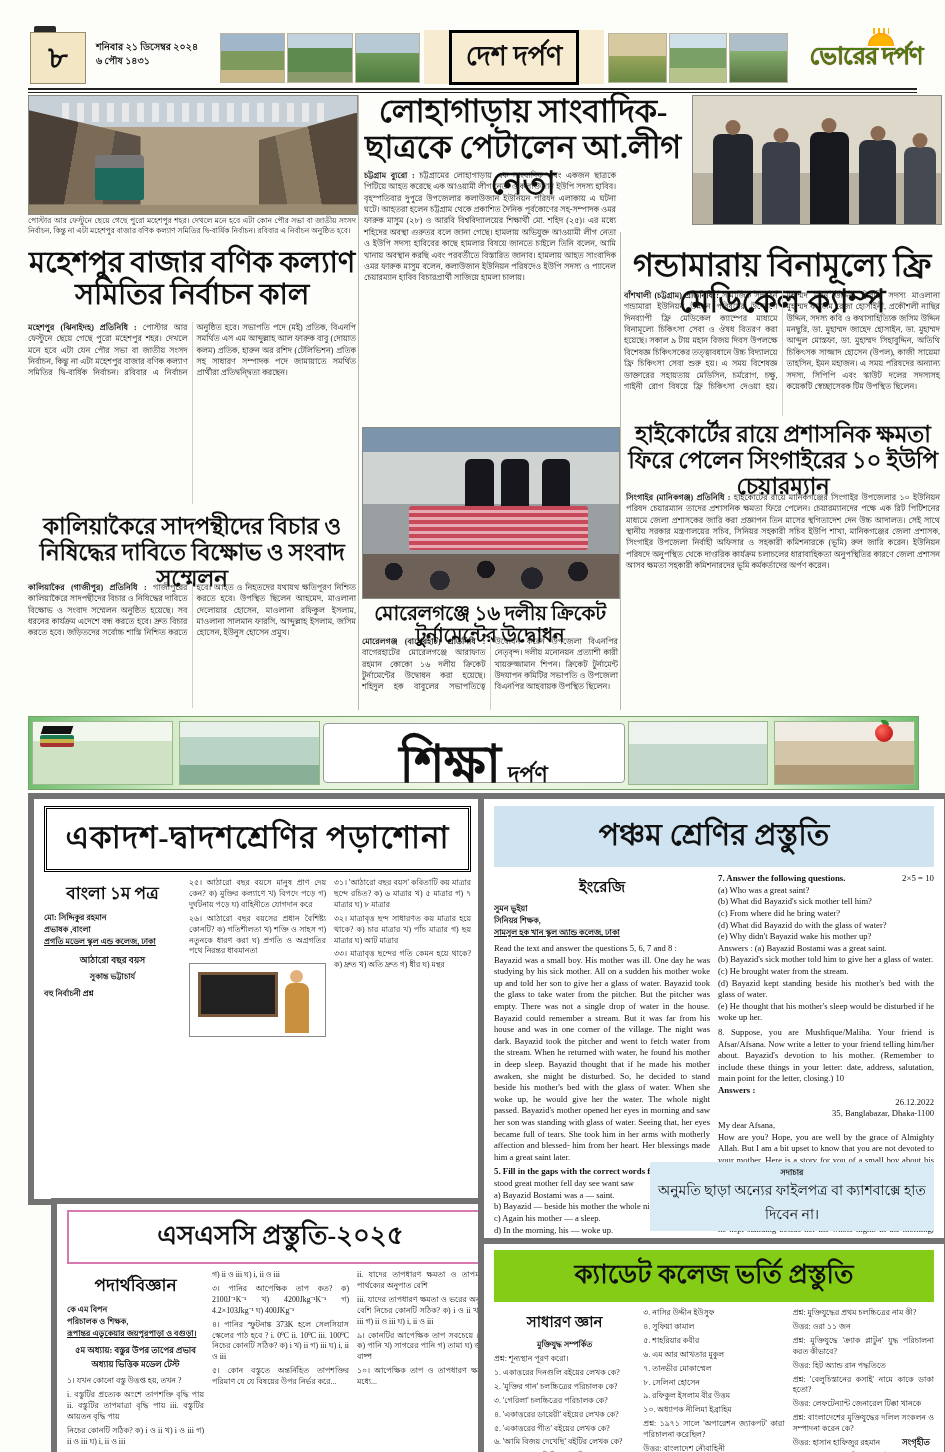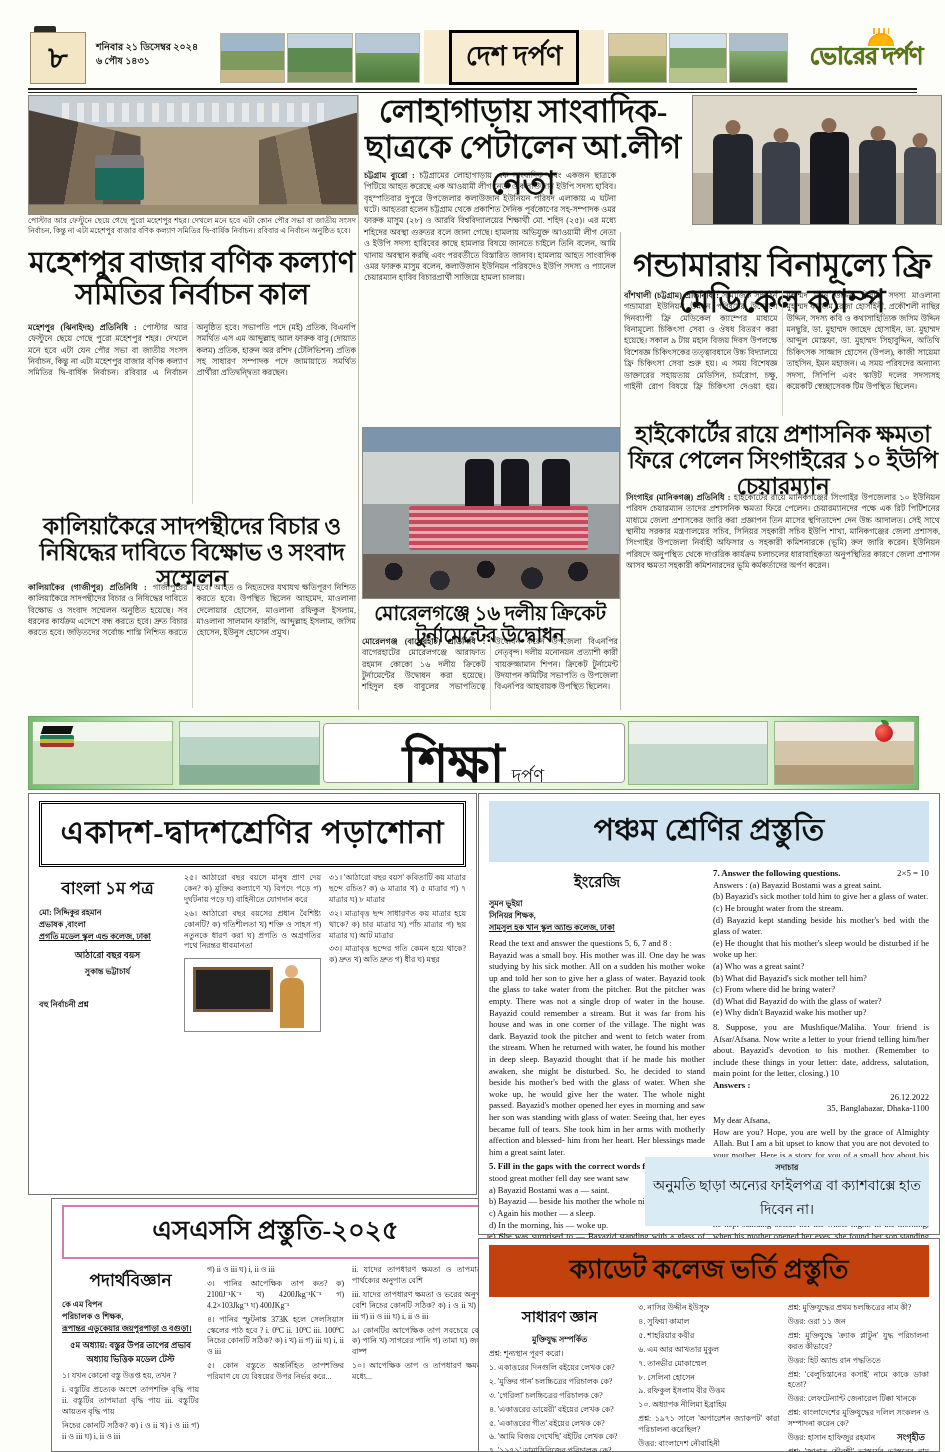--- a/index.html
+++ b/index.html
@@ -66,47 +66,47 @@
   .edu-banner{left:28px;top:716px;width:889px;height:72px;border:1px solid #7aa06a;
      background:linear-gradient(90deg,#6fbf6f,#dff0d2 18%,#eef7e6 50%,#dff0d2 82%,#6fbf6f);display:flex;align-items:center;}
   .edu-photo{height:62px;border:1px solid #9ab98a;margin:0 3px;flex:1;}
   .ep1{background:linear-gradient(180deg,#f2f7ee 0 30%,#cfe2c4 30%);}
   .ep2{background:linear-gradient(180deg,#e8f0ea 0 25%,#b9d4c4 25% 70%,#88b096 70%);}
   .ep3{background:linear-gradient(180deg,#eef2ee 0 35%,#c4d8cc 35%);}
   .ep4{background:linear-gradient(180deg,#f0ece4 0 30%,#d4c4a8 30% 70%,#b09a78 70%);}
   .edu-title{width:300px;height:58px;background:#fff;border:1px solid #999;border-radius:4px;
      display:flex;align-items:baseline;justify-content:center;gap:8px;}
   .edu-title .big{font-size:52px;font-weight:bold;letter-spacing:-1px;}
-  .edu-title .small{font-size:18px;font-weight:normal;}
+  .edu-title .small{font-size:22px;font-weight:bold;}
   .cap-icon{position:absolute;left:40px;top:726px;width:34px;height:20px;}
   .cap-icon .board{position:absolute;left:2px;top:0;width:30px;height:8px;background:#111;transform:skewX(-18deg);}
   .cap-icon .books{position:absolute;left:0;top:9px;width:34px;height:12px;
      background:linear-gradient(180deg,#1d7a4f 0 4px,#c8b24a 4px 8px,#a83232 8px);border-radius:2px;}
   .apple-icon{position:absolute;right:52px;top:724px;width:18px;height:18px;background:radial-gradient(circle at 35% 35%,#ff6a5a,#c81e1e 70%);border-radius:50%;}
   .apple-leaf{position:absolute;right:56px;top:720px;width:8px;height:5px;background:#2e8b2e;border-radius:0 8px;}
   
-  .edubox{border:1px solid #737373;background:#fff;}
+  .edubox{border:6px solid #737373;background:#fff;}
   .hscbox{left:28px;top:793px;width:447px;height:400px;}
   .sscbox{left:28px;top:1198px;width:447px;height:252px;margin-left:23px;}
   .c5box{left:478px;top:793px;width:460px;height:440px;}
   .cadetbox{left:478px;top:1238px;width:460px;height:212px;}
   .title-outline{margin:7px 10px 4px;border:3px double #000;text-align:center;font-weight:bold;
      font-size:31px;letter-spacing:1px;padding:4px 0;}
   .banner-blue{margin:7px 10px 4px;background:#cfe4f0;text-align:center;font-weight:bold;font-size:30px;padding:5px 0;}
   .banner-pink{margin:6px 10px 4px;border:2px solid #d878b0;text-align:center;font-weight:bold;font-size:26px;padding:3px 0;}
-  .banner-cream{margin:6px 10px 4px;background:#c2410c;text-align:center;font-weight:bold;font-size:26px;padding:4px 0;}
+  .banner-cream{margin:6px 10px 4px;background:#84cc16;text-align:center;font-weight:bold;font-size:26px;padding:4px 0;}
   .ecols{display:flex;gap:8px;padding:2px 10px;}
   .ecol{flex:1;min-width:0;}
   .subj{font-size:17px;font-weight:bold;text-align:center;margin:2px 0 4px;}
   .subj-sm{font-size:15px;font-weight:bold;text-align:center;margin:2px 0 3px;}
   .teacher{font-size:8px;font-weight:bold;line-height:1.5;}
   .teacher .u{text-decoration:underline;}
   .poem{font-size:9px;font-weight:bold;text-align:center;margin:5px 0 2px;}
   .poet{font-size:8px;text-align:center;font-weight:bold;}
-  .lbl{font-size:8px;font-weight:bold;margin:20px 0 2px;}
+  .lbl{font-size:8px;font-weight:bold;margin:4px 0 2px;}
   .q-item{font-size:7.8px;line-height:1.4;text-align:justify;margin-bottom:3px;}
   .center-line{text-align:center;font-size:8.5px;font-weight:bold;}
   .eng{font-size:8.6px;line-height:1.35;text-align:justify;font-family:"Liberation Serif",serif;}
   .eng b{font-size:8.8px;}
   .marks{float:right;font-weight:normal;}
   .letter-right{text-align:right;}
   .prewrap{white-space:pre-line;}
   .etiq{position:absolute;right:10px;bottom:8px;width:272px;background:#d9ebf5;padding:4px 6px;text-align:center;}
   .etiq .t{font-size:8px;font-weight:bold;}
   .etiq .x{font-size:14px;}
@@ -339,32 +339,32 @@
             <div class="eng">(c) There was not a drop of water in the pitcher.</div>
             <div class="eng">(d) There was no water in the house.</div>
             <div class="eng">(e) Stream was the source from where Bayazid had to collect water.</div>
           </div>
         <div class="eng">Answers : (a) True.  (b) False. (c) True. (d) True. (e) True. (f) False.</div>
       </div>
       <div class="ecol">
         <div class="eng"><b>7.  Answer the following questions.</b>
           <b class="marks">2×5 = 10</b></div>
         <div class="eng">
+            <div class="eng">(a) Who was a great saint?</div>
+            <div class="eng">(b) What did Bayazid's sick mother tell him?</div>
+            <div class="eng">(c) From where did he bring water?</div>
+            <div class="eng">(d) What did Bayazid do with the glass of water?</div>
+            <div class="eng">(e) Why didn't Bayazid wake his mother up?</div>
+          </div>
+        <div class="eng">
             <div class="eng">Answers : (a) Bayazid Bostami was a great saint.</div>
             <div class="eng">(b) Bayazid's sick mother told him to give her a glass of water.</div>
             <div class="eng">(c) He brought water from the stream.</div>
             <div class="eng">(d) Bayazid kept standing beside his mother's bed with the glass of water.</div>
             <div class="eng">(e) He thought that his mother's sleep would be disturbed if he woke up her.</div>
-          </div>
-        <div class="eng">
-            <div class="eng">(a) Who was a great saint?</div>
-            <div class="eng">(b) What did Bayazid's sick mother tell him?</div>
-            <div class="eng">(c) From where did he bring water?</div>
-            <div class="eng">(d) What did Bayazid do with the glass of water?</div>
-            <div class="eng">(e) Why didn't Bayazid wake his mother up?</div>
           </div>
         <div class="eng" style="margin-top:3px;">8.  Suppose, you are Mushfique/Maliha. Your friend is Afsar/Afsana. Now write a letter to your friend telling him/her about. Bayazid's devotion to his mother. (Remember to include these things in your letter: date, address, salutation, main point for the letter, closing.)  10</div>
         <div class="eng"><b>Answers :</b></div>
         <div class="eng letter-right">26.12.2022</div>
         <div class="eng letter-right">35, Banglabazar, Dhaka-1100</div>
         <div class="eng prewrap">My dear Afsana,
 How are you? Hope, you are well by the grace of Almighty Allah. But I am a bit upset to know that you are not devoted to your mother. Here is a story for you of a small boy about his devotion to his mother. He was Bayazid. One night, while studying beside his ailing mother, his mother asked him for a glass of water. But there was no water in the house. So, he went out at dark night to, brought water from a far stream. When he returned, he found his mother was asleep again. So he kept standing beside her the whole night. In the morning, when his mother opened her eyes, she found her son standing with the glass of water. Seeing that, her eyes became full of tears and she blessed him from the core of her heart. Later, he was a great saint by the blessing of his mother. I hope the story will bring a change inside you.
 No more today. With best regards to your parents.
 Your loving friend,
 Maliha;</div>

